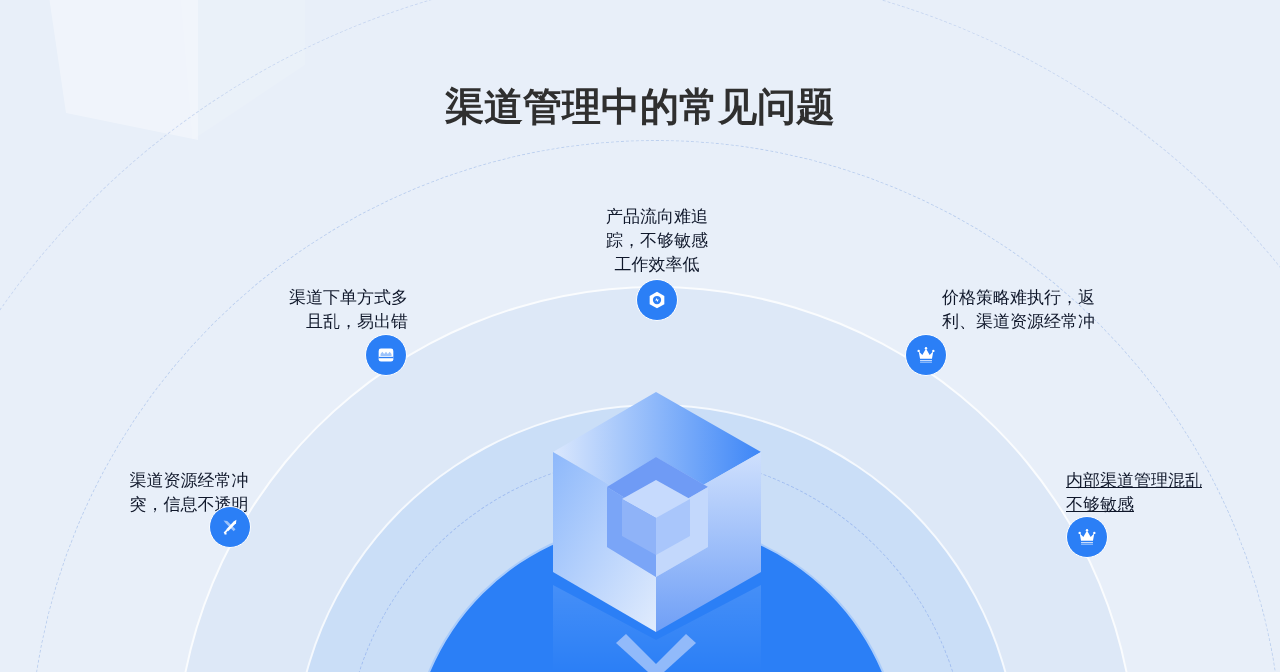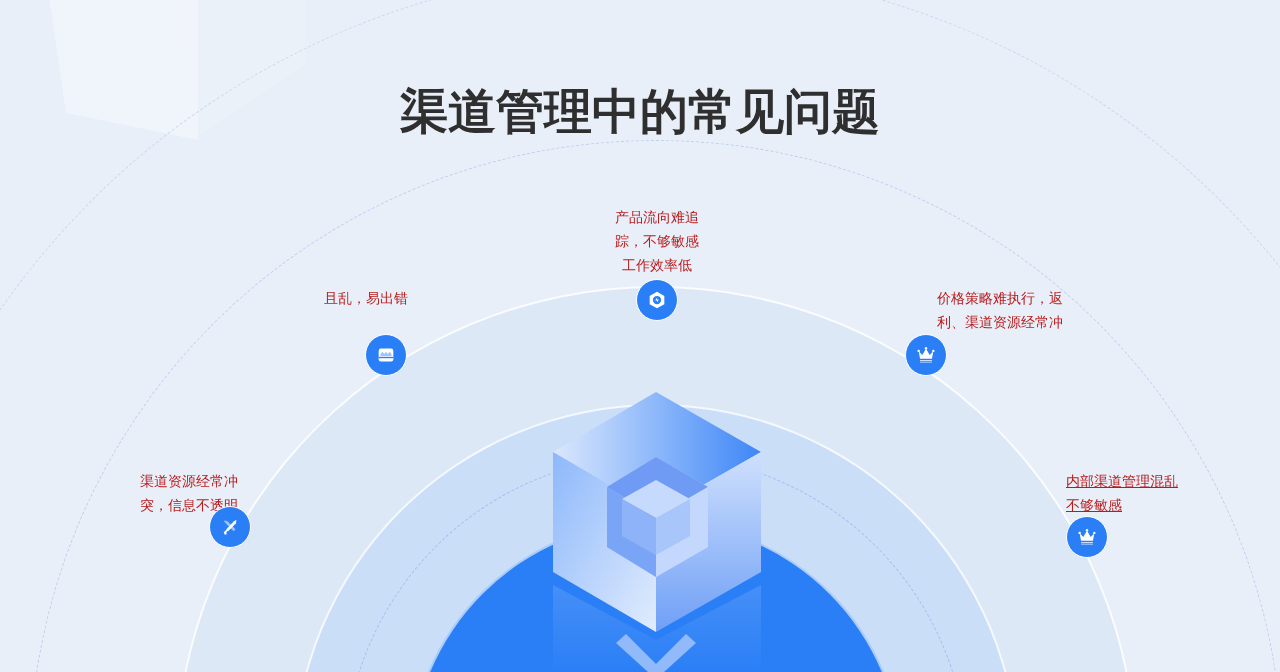--- a/index.html
+++ b/index.html
@@ -16,25 +16,25 @@
   .bg-shape2 {
     position: absolute; left: 180px; top: -10px; width: 125px; height: 150px;
     background: rgba(255,255,255,0.12);
     clip-path: polygon(0 0, 100% 0, 100% 50%, 10% 100%);
   }
   .ring {
     position: absolute; border-radius: 50%; box-sizing: border-box;
   }
   .title {
     position: absolute; left: 0; top: 80px; width: 1280px; text-align: center;
-    font-size: 48px; font-weight: bold; color: #2f2f2f; letter-spacing: 0px;
+    font-size: 39px; font-weight: bold; color: #2f2f2f; letter-spacing: 0px;
     margin: 0;
   }
   .label {
-    position: absolute; font-size: 14px; line-height: 24px; color: #b91c1c;
+    position: absolute; font-size: 17px; line-height: 24px; color: #0f172a;
   }
   .node {
     position: absolute; width: 42px; height: 42px; border-radius: 50%;
     background: #2b7ff6; border: 1.5px solid #ffffff; box-sizing: border-box;
     display: flex; align-items: center; justify-content: center;
   }
   .node svg { width: 22px; height: 22px; }
   .cube-wrap { position: absolute; left: 540px; top: 385px; width: 232px; height: 287px; }
 </style>
 </head>
@@ -103,31 +103,32 @@
 </div>
 <div class="node" style="left:636px; top:279px;">
   <svg viewBox="0 0 24 24">
     <polygon points="12,3 20,7.5 20,16.5 12,21 4,16.5 4,7.5" fill="#ffffff"></polygon>
     <circle cx="12" cy="12" r="4.5" fill="#2b7ff6"></circle>
     <path d="M10,12.5 L12,9.5 L12,11.5 L14,11.5 L12,14.5 L12,12.5 Z" fill="#ffffff"></path>
   </svg>
 </div>
 
 <div class="label" style="left:240px; top:286px; width:168px; text-align:right;">
+  <div>渠道下单方式多</div>
   <div>且乱，易出错</div>
 </div>
 <div class="node" style="left:365px; top:334px;">
   <svg viewBox="0 0 24 24">
     <rect x="4" y="5" width="16" height="14" rx="2.5" fill="#ffffff"></rect>
     <path d="M6,11 L8,8.5 L10,11 L12,8.5 L14,11 L16,8.5 L18,11 L18,13 L6,13 Z" fill="#9cc3fb"></path>
     <rect x="4" y="14" width="16" height="1.5" fill="#2b7ff6"></rect>
   </svg>
 </div>
 
-<div class="label" style="left:905px; top:286px; width:190px; text-align:center;">
+<div class="label" style="left:905px; top:286px; width:190px; text-align:right;">
   <div>价格策略难执行，返</div>
   <div>利、渠道资源经常冲</div>
 </div>
 <div class="node" style="left:905px; top:334px;">
   <svg viewBox="0 0 24 24">
     <path d="M4,8 L8,12 L12,5 L16,12 L20,8 L18.5,16 L5.5,16 Z" fill="#ffffff"></path>
     <circle cx="4" cy="7.5" r="1.3" fill="#ffffff"></circle>
     <circle cx="12" cy="4.5" r="1.3" fill="#ffffff"></circle>
     <circle cx="20" cy="7.5" r="1.3" fill="#ffffff"></circle>
     <rect x="5.5" y="17.5" width="13" height="1.3" fill="#cfe0fd"></rect>

